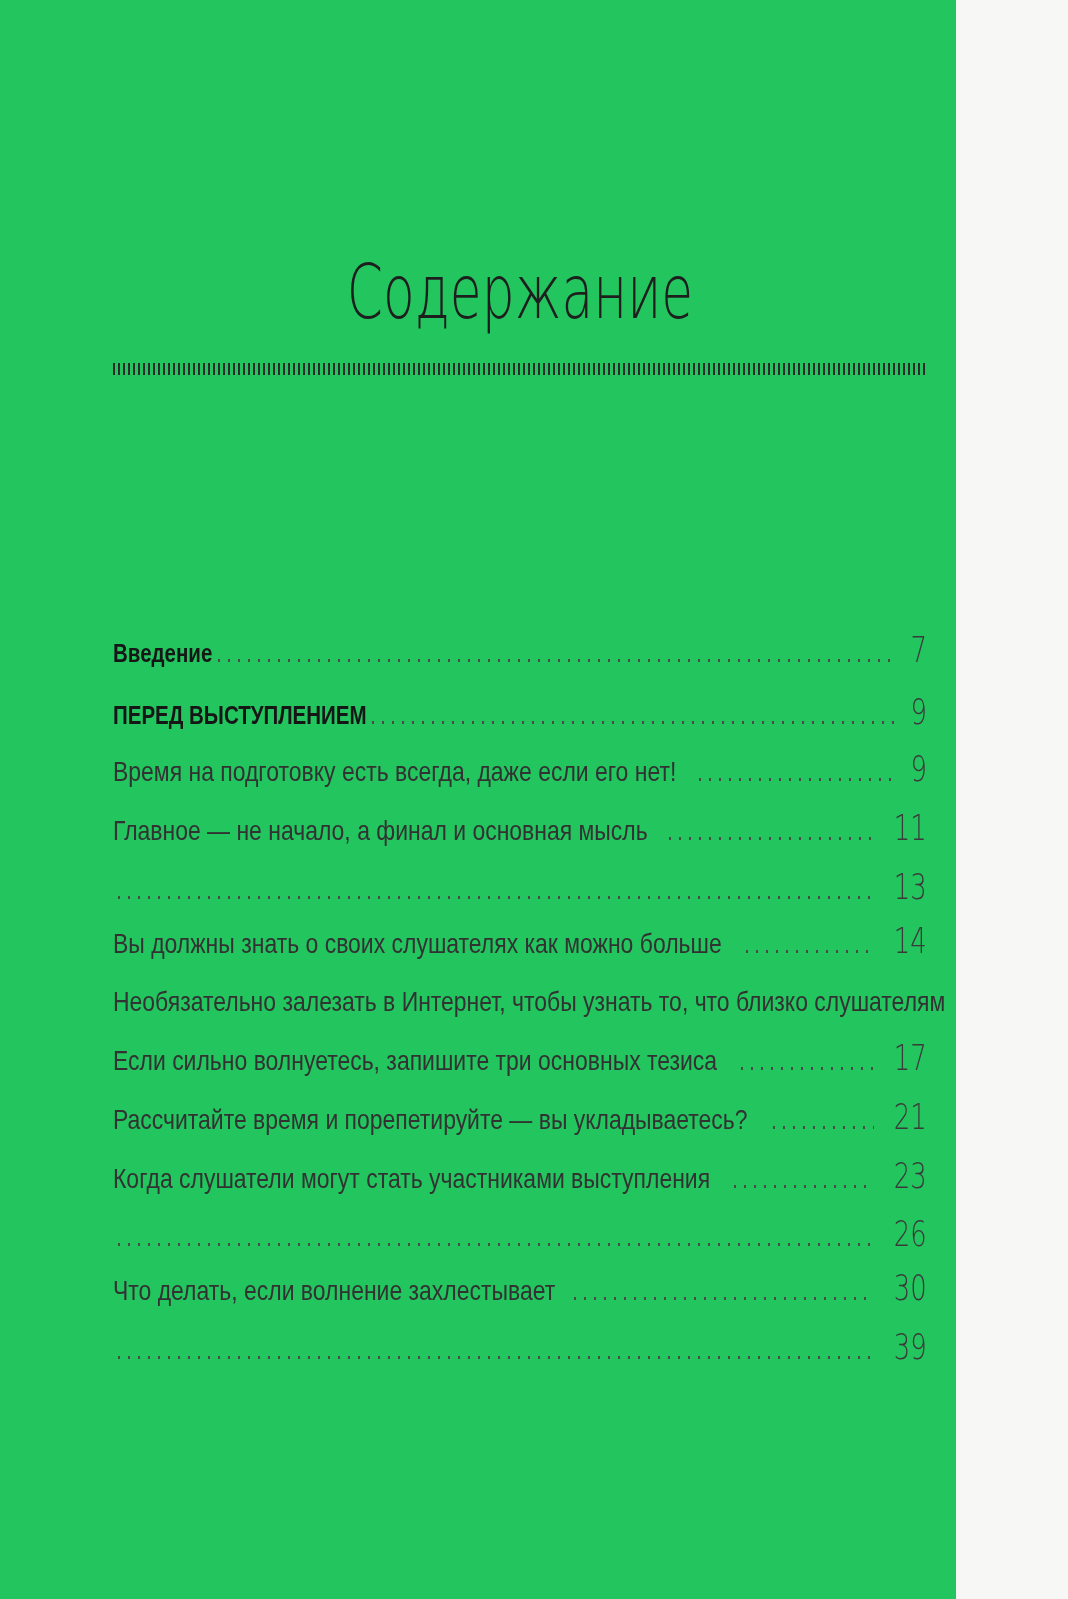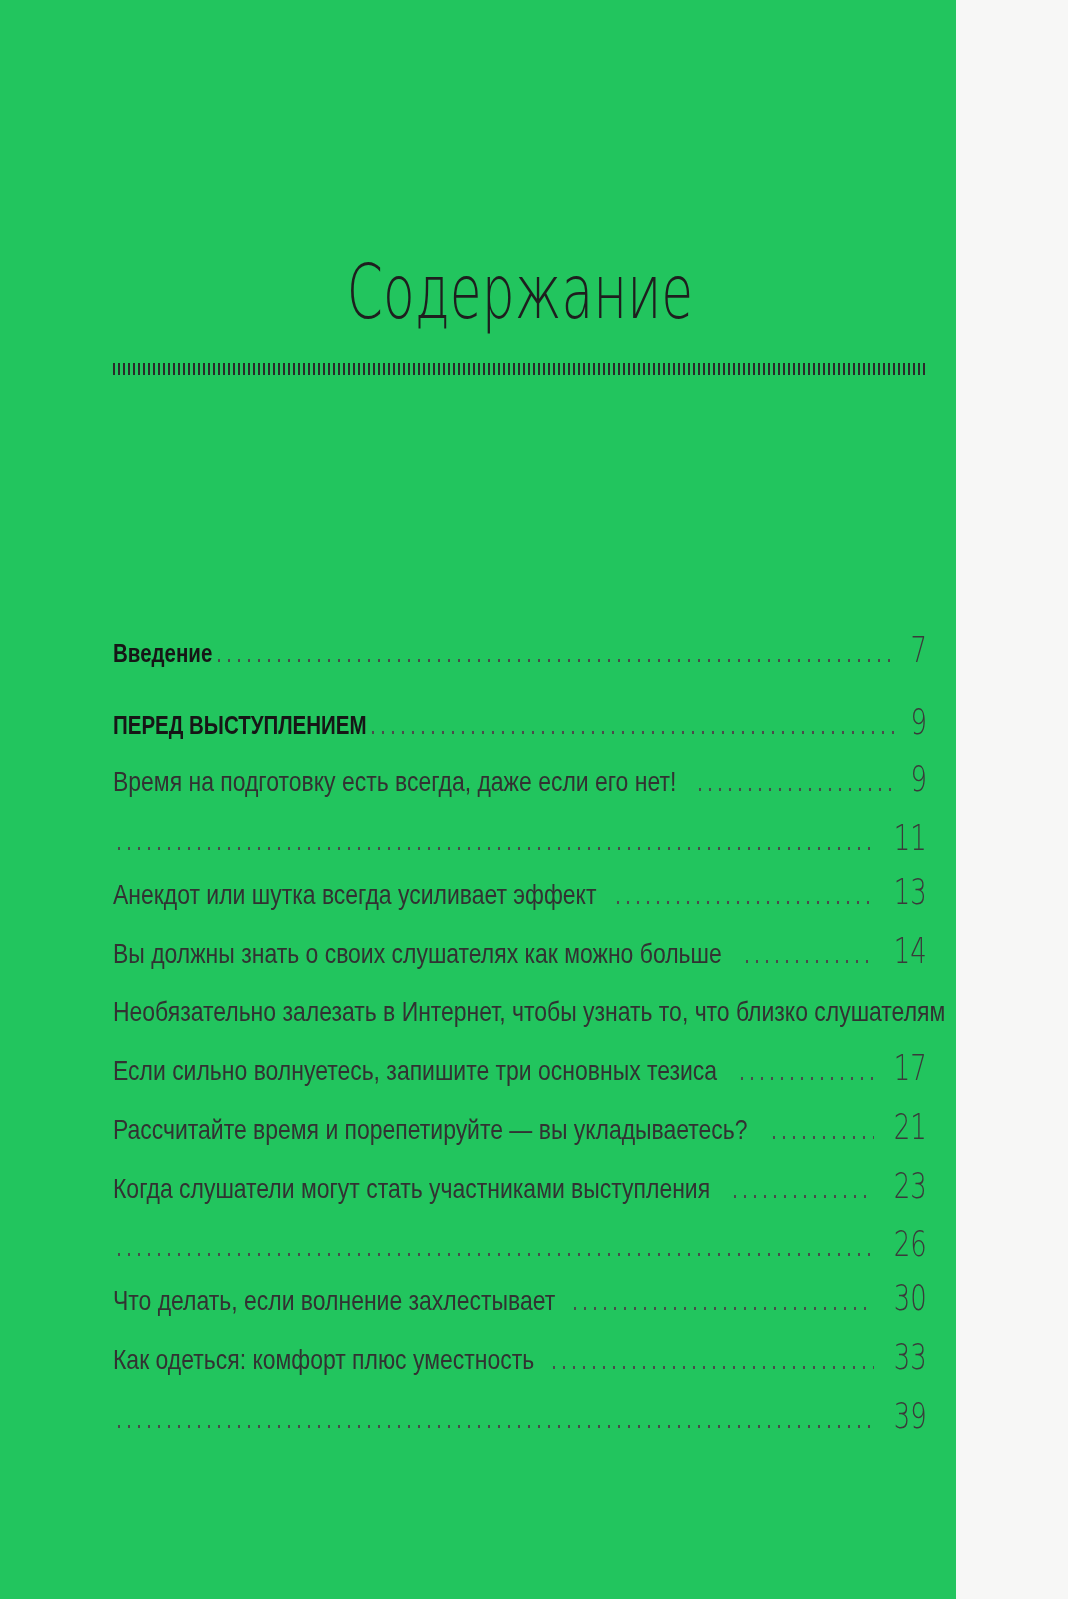--- a/index.html
+++ b/index.html
@@ -53,21 +53,21 @@
     top: 632px;
     left: 0;
     width: 814px;
   }
   .row {
     display: flex;
     align-items: baseline;
     margin-bottom: 18px;
   }
   .row.gap {
-    margin-top: 32px;
+    margin-top: 22px;
   }
   .label {
     flex: 0 0 auto;
     font-size: 28px;
     line-height: 1.42;
     color: #323232;
     white-space: nowrap;
   }
   .label-txt {
     display: inline-block;
@@ -125,26 +125,26 @@
     <span class="pagenum">9</span>
   </div>
 
   <div class="row">
     <span class="label"><span class="label-txt" style="margin-right: -106.122px;">Время на подготовку есть всегда, даже если его нет!</span></span>
     <span class="leader"></span>
     <span class="pagenum">9</span>
   </div>
 
   <div class="row">
+    <span class="label"><span class="label-txt" style="margin-right: -100.671px;">Главное — не начало, а финал и основная мысль</span></span>
     <span class="leader"></span>
     <span class="pagenum">11</span>
   </div>
 
   <div class="row">
-    <span class="label"><span class="label-txt" style="margin-right: -90.631px;">Анекдот или шутка всегда усиливает эффект</span></span>
     <span class="leader"></span>
     <span class="pagenum">13</span>
   </div>
 
   <div class="row">
     <span class="label"><span class="label-txt" style="margin-right: -114.249px;">Вы должны знать о своих слушателях как можно больше</span></span>
     <span class="leader"></span>
     <span class="pagenum">14</span>
   </div>
 
@@ -177,25 +177,20 @@
     <span class="leader"></span>
     <span class="pagenum">26</span>
   </div>
 
   <div class="row">
     <span class="label"><span class="label-txt" style="margin-right: -82.9294px;">Что делать, если волнение захлестывает</span></span>
     <span class="leader"></span>
     <span class="pagenum">30</span>
   </div>
 
-  <div class="row">
-    <span class="label"><span class="label-txt" style="margin-right: -79.0078px;">Как одеться: комфорт плюс уместность</span></span>
-    <span class="leader"></span>
-    <span class="pagenum">33</span>
-  </div>
 
   <div class="row">
     <span class="leader"></span>
     <span class="pagenum">39</span>
   </div>
 </div>
   </div>
 </div>
 
 </body></html>

